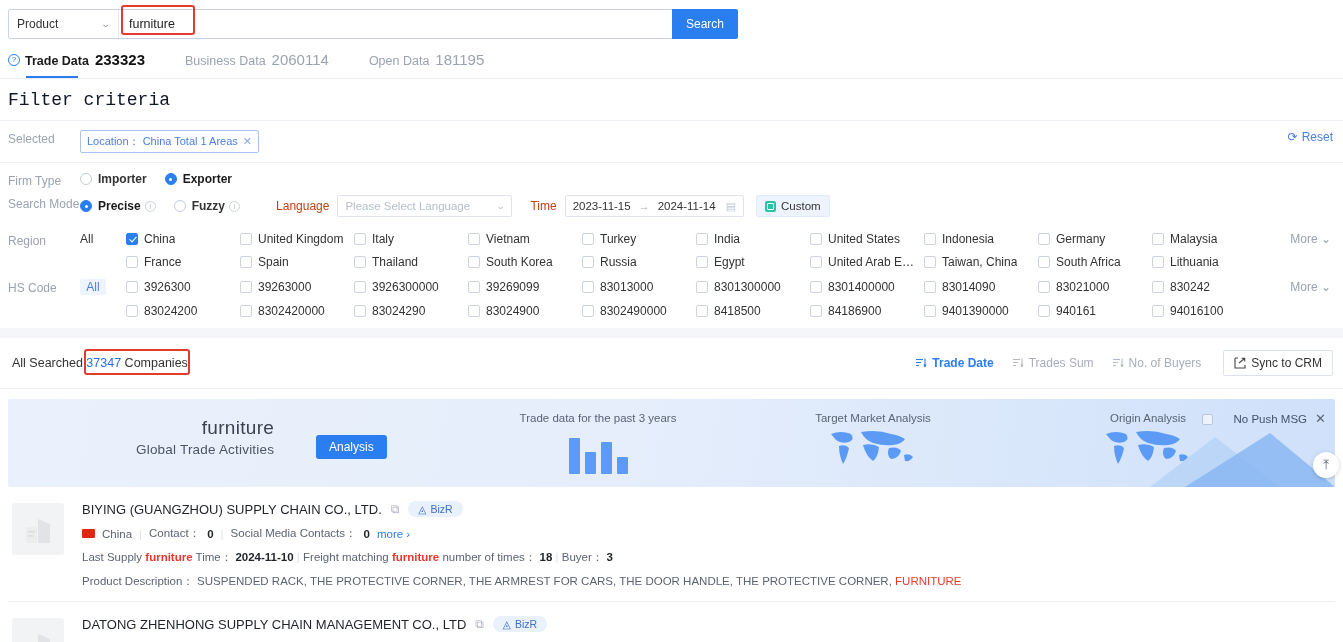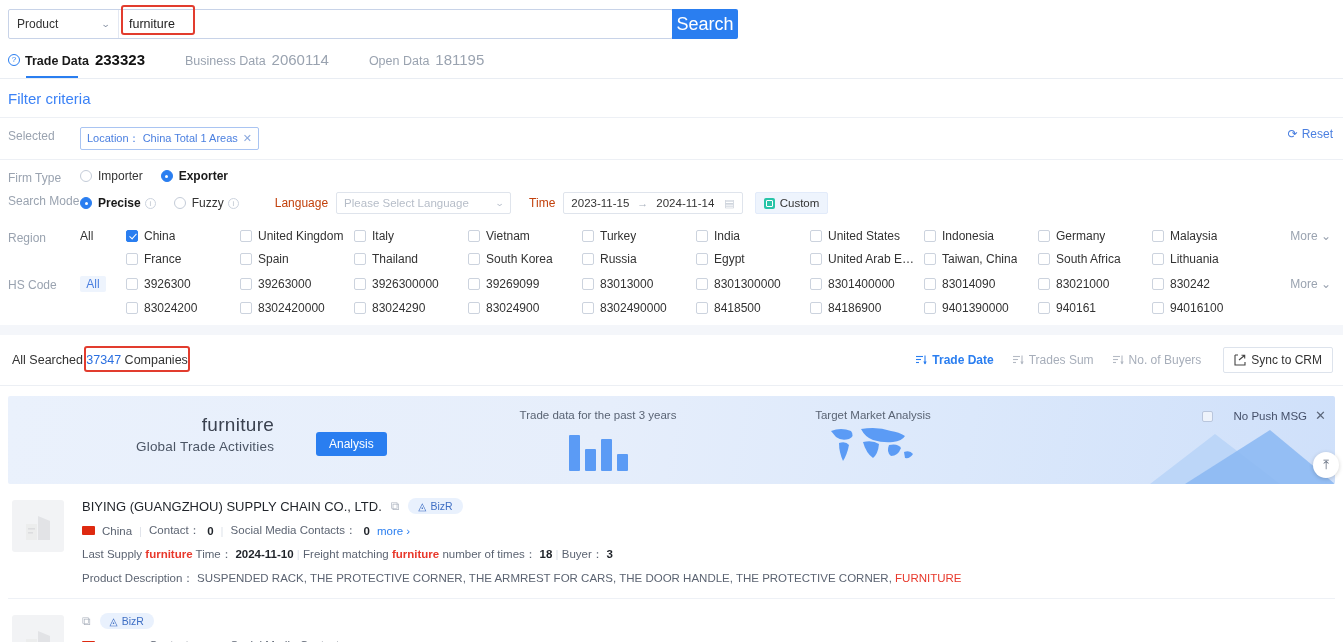--- a/index.html
+++ b/index.html
@@ -35,21 +35,21 @@
   }
   .kw-highlight {
     position: absolute; left: 2px; top: -5px;
     width: 74px; height: 30px;
     border: 2px solid #e23c2e; border-radius: 3px;
     pointer-events: none;
   }
   .search-btn {
     height: 30px; width: 66px; margin-left: -1px;
     background: #2a7ef0; color: #fff; border: none;
-    font-family: "Liberation Sans", sans-serif; font-size: 18px;
+    font-family: "Liberation Sans", sans-serif; font-size: 12px;
     cursor: pointer; border-radius: 0 2px 2px 0;
   }
 
   
   .tabs { display: flex; align-items: flex-end; padding: 12px 0 0 8px; gap: 0; }
   .tab { display: flex; align-items: baseline; margin-right: 40px; position: relative; cursor: pointer; padding-bottom: 10px; }
   .tab .q {
     display: inline-flex; align-items: center; justify-content: center;
     width: 12px; height: 12px; border: 1px solid #2a7ef0; border-radius: 50%;
     color: #2a7ef0; font-size: 8px; margin-right: 5px; align-self: center;
@@ -58,21 +58,21 @@
   .tab .num { font-size: 15px; color: #9aa3b0; margin-left: 6px; }
   .tab.active .lbl { color: #1a1a1a; font-weight: bold; }
   .tab.active .num { color: #111; font-weight: bold; }
   .tab.active::after {
     content: ""; position: absolute; left: 18px; bottom: 0;
     width: 52px; height: 2px; background: #2a7ef0;
   }
   .tabs-rule { height: 1px; background: #e9edf3; }
 
   
-  .filter-title { padding: 11px 0 10px 8px; font-size: 15px; color: #3b82f6; }
+  .filter-title { padding: 11px 0 10px 8px; font-size: 18px; color: #0f172a; font-family: Liberation Mono, monospace; }
   .filter-sep { height: 1px; background: #edf0f5; }
   .frow { display: flex; align-items: flex-start; padding: 9px 8px 9px 8px; position: relative; }
   .flabel { width: 72px; flex: 0 0 72px; color: #9aa3b0; font-size: 12px; padding-top: 2px; }
   .fbody { flex: 1; display: flex; flex-wrap: wrap; align-items: center; }
 
   .tag {
     display: inline-flex; align-items: center; gap: 5px;
     border: 1px solid #a9c4f2; border-radius: 2px;
     padding: 3px 6px; color: #4a7fe0; font-size: 11px; background: #fff;
   }
@@ -89,21 +89,21 @@
   .radio {
     width: 12px; height: 12px; border-radius: 50%;
     border: 1px solid #c4ccd8; background: #fff; margin-right: 6px;
     display: inline-block; position: relative; flex: none;
   }
   .radio.on { border-color: #2a7ef0; background: #2a7ef0; }
   .radio.on::after {
     content: ""; position: absolute; left: 3.5px; top: 3.5px;
     width: 3px; height: 3px; border-radius: 50%; background: #fff;
   }
-  .radio-lbl { font-size: 12px; color: #333; }
+  .radio-lbl { font-size: 12px; color: #333; font-weight: bold; }
   .radio-item.sel .radio-lbl { font-weight: bold; color: #1a1a1a; }
   .info-i {
     display: inline-flex; align-items: center; justify-content: center;
     width: 11px; height: 11px; border: 1px solid #ccd3de; border-radius: 50%;
     font-size: 7px; color: #b3bac6; margin-left: 4px;
   }
 
   
   .mini-label { color: #c2410c; font-size: 12px; margin: 0 8px 0 18px; }
   .sel-box {
@@ -616,20 +616,33 @@
         <path d="M4 6 q10 -4 20 0 q4 5 -2 8 q-8 2 -13 -2 Z"></path>
         <path d="M12 18 q7 -2 10 2 q-2 10 -6 16 q-4 -9 -4 -18 Z"></path>
         <path d="M34 4 q16 -3 30 2 q8 1 14 5 q-3 5 -12 6 q-10 1 -20 -2 q-8 -3 -12 -11 Z"></path>
         <path d="M36 17 q10 -2 16 2 q-1 10 -6 14 q-7 -5 -10 -16 Z"></path>
         <path d="M62 20 q9 -2 12 3 q-3 8 -10 8 q-5 -4 -2 -11 Z"></path>
         <path d="M77 27 q6 -2 9 2 q-3 5 -8 4 Z"></path>
       </g>
     </svg>
   </div>
 
+  <div class="b-col" style="left:1050px; top:13px; width:180px;">
+    <div class="cap">Origin Analysis</div>
+    <svg class="map-svg" width="92" height="42" viewBox="0 0 92 42">
+      <g fill="#5b9bf5">
+        <path d="M4 6 q10 -4 20 0 q4 5 -2 8 q-8 2 -13 -2 Z"></path>
+        <path d="M12 18 q7 -2 10 2 q-2 10 -6 16 q-4 -9 -4 -18 Z"></path>
+        <path d="M34 4 q16 -3 30 2 q8 1 14 5 q-3 5 -12 6 q-10 1 -20 -2 q-8 -3 -12 -11 Z"></path>
+        <path d="M36 17 q10 -2 16 2 q-1 10 -6 14 q-7 -5 -10 -16 Z"></path>
+        <path d="M62 20 q9 -2 12 3 q-3 8 -10 8 q-5 -4 -2 -11 Z"></path>
+        <path d="M77 27 q6 -2 9 2 q-3 5 -8 4 Z"></path>
+      </g>
+    </svg>
+  </div>
 
   <svg class="pyr" viewBox="0 0 330 60" preserveAspectRatio="none">
     <polygon points="145,60 210,10 275,60" fill="#bcd6f8"></polygon>
     <polygon points="180,60 265,6 330,60" fill="#8ab7f2" opacity=".85"></polygon>
   </svg>
 
   <div class="nopush">
     <span class="chk2"></span>
     <span>No Push MSG</span>
   </div>
@@ -692,20 +705,21 @@
 
   <div class="citem">
     <div class="cthumb">
       <svg width="32" height="30" viewBox="0 0 32 30">
         <path d="M16 4 L28 9 V28 H16 Z" fill="#e2e3e6"></path>
         <path d="M4 12 H15 V28 H4 Z" fill="#eceded"></path>
       </svg>
     </div>
     <div class="cbody">
       <div class="crow1">
+        <span class="cname">DATONG ZHENHONG SUPPLY CHAIN MANAGEMENT CO., LTD</span>
         <span class="copy-ico">⧉</span>
         <span class="bizr">
           <span>◬</span>
           <span>BizR</span>
         </span>
       </div>
       <div class="crow2">
         <span class="flag"></span>
         <span>China</span>
         <span class="divider">|</span>

